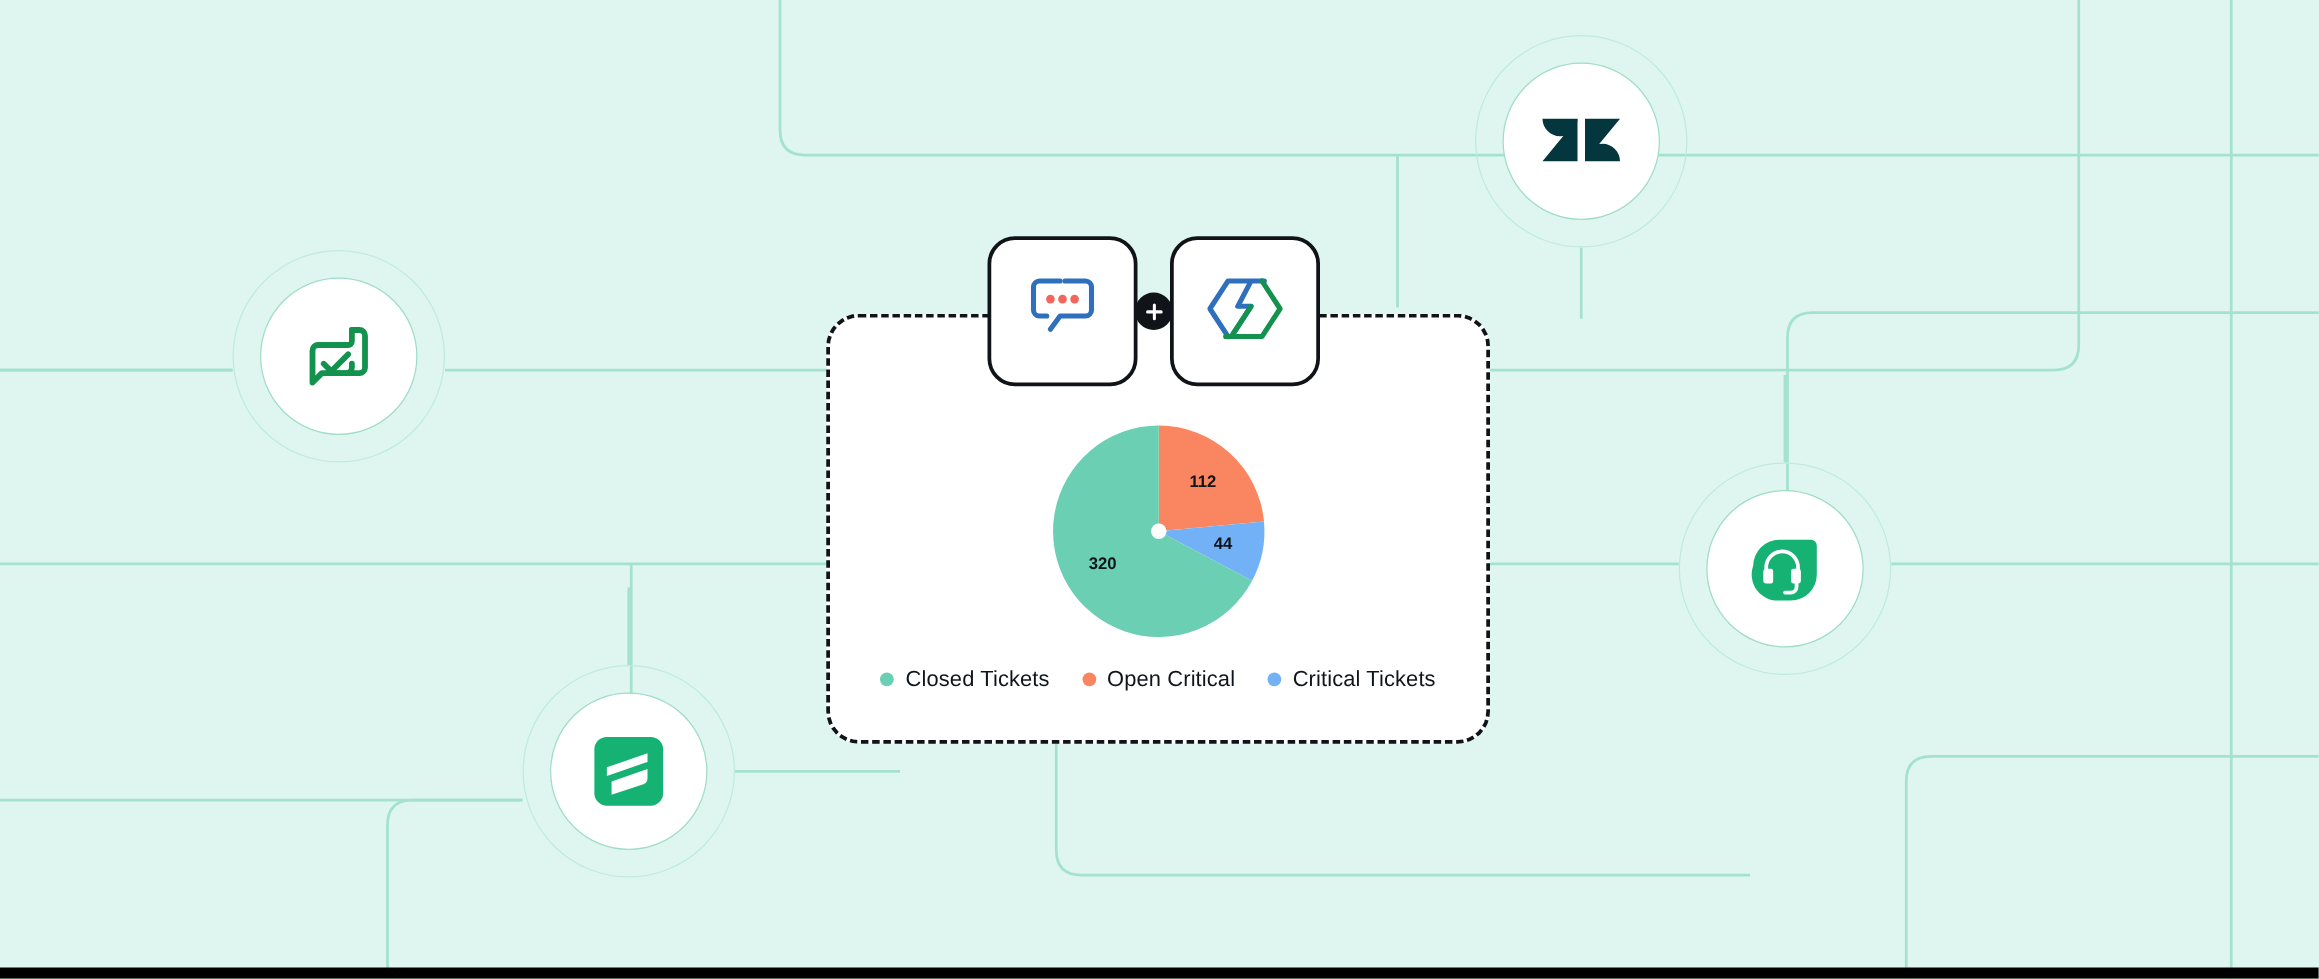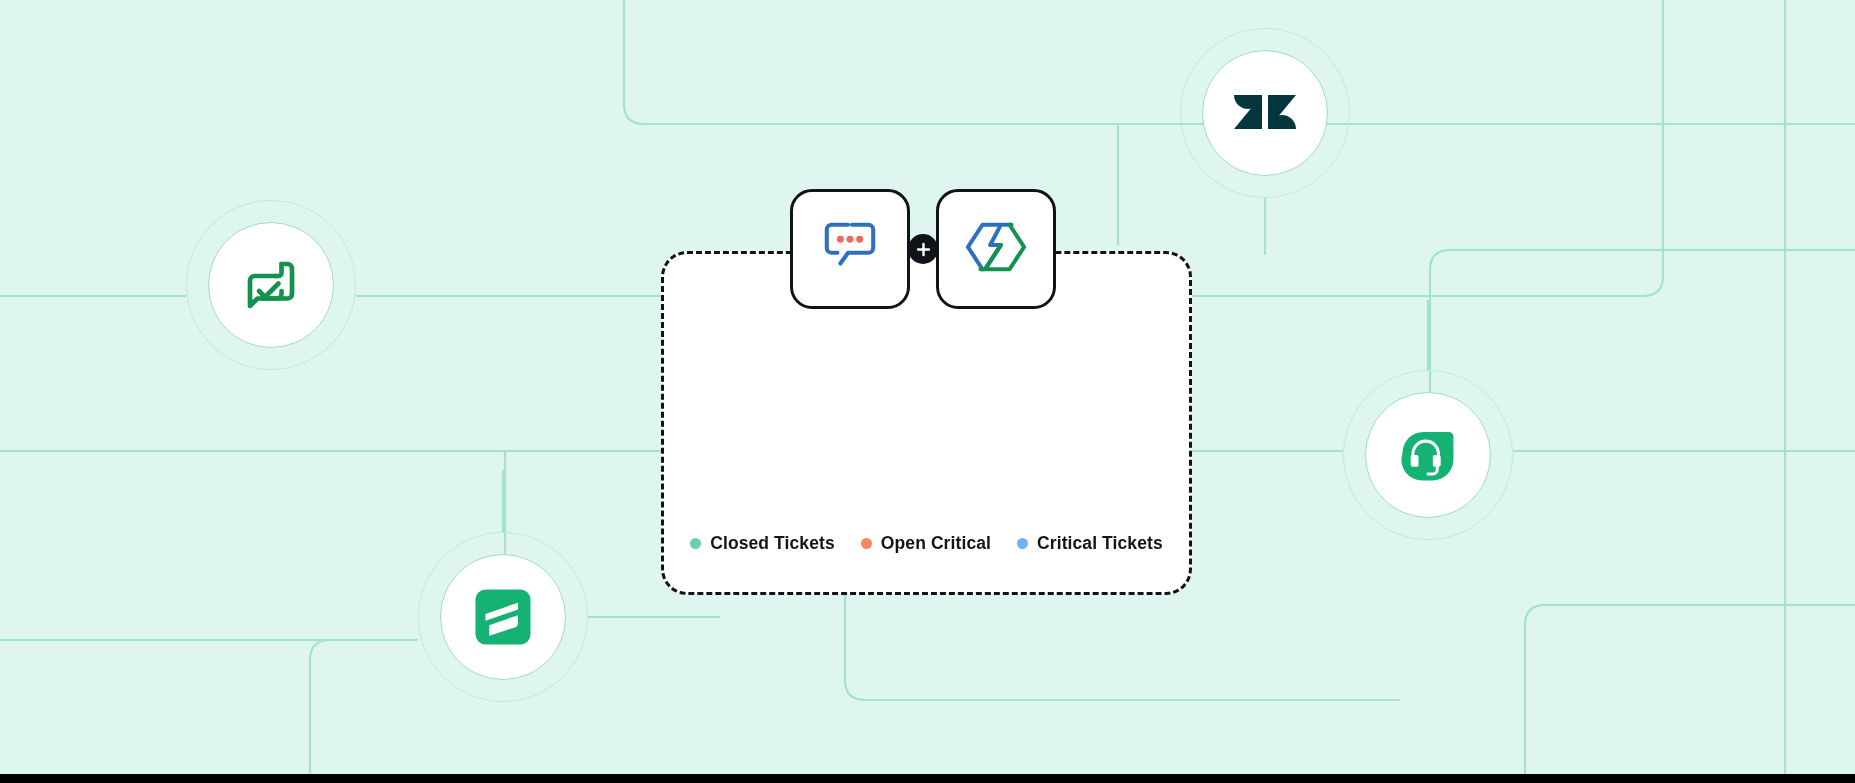--- a/index.html
+++ b/index.html
@@ -72,21 +72,21 @@
     font-size:15px; font-weight:700; fill:#111418;
   }
 
   
   #legend {
     position:absolute; left:0; right:0; bottom:38px;
     display:flex; align-items:center; justify-content:center; gap:26px;
   }
   .legend-item { display:flex; align-items:center; gap:9px; }
   .legend-dot { width:11px; height:11px; border-radius:50%; flex:none; }
-  .legend-label { font-size:17.5px; font-weight:700; color:#10151B; letter-spacing:.1px; white-space:nowrap; }
+  .legend-label { font-size:17.5px; font-weight:400; color:#10151B; letter-spacing:.1px; white-space:nowrap; }
 
   
   #bottom-bar { position:absolute; left:0; bottom:0; width:1855px; height:9px; background:#000000; z-index:20; }
 </style>
 </head>
 <body>
 
 <div id="stage">
 
   <svg id="bg-lines" viewBox="0 0 1855 783">
@@ -175,20 +175,36 @@
       <svg width="60" height="60" viewBox="0 0 48 48">
         <rect x="2" y="2" width="44" height="44" rx="8" fill="#16B274"></rect>
         <path d="M10 21.5 L36 12.5 v5.5 L10 27 z" fill="#FFFFFF"></path>
         <path d="M13 30.5 L36 22.5 v6 a4 4 0 0 1-2.6 3.8 L13 39 z" fill="#FFFFFF"></path>
       </svg>
     </span>
   </div>
 
   <div id="ticket-card">
 
+    <div id="pie-wrap">
+      <svg id="pie-svg" width="178" height="178" viewBox="0 0 200 200">
+
+        <g id="pie-slices">
+            <path d="M 100 100 L 100 5 A 95 95 0 0 1 194.59474674802829 91.23450585098631 Z" fill="#F98660"></path>
+            <path d="M 100 100 L 194.59474674802829 91.23450585098631 A 95 95 0 0 1 183.8931002896793 144.57519179752128 Z" fill="#72B1F5"></path>
+            <path d="M 100 100 L 183.8931002896793 144.57519179752128 A 95 95 0 1 1 99.99999999999999 5 Z" fill="#6BCFB4"></path>
+          </g>
+        <circle cx="100" cy="100" r="7" fill="#FFFFFF"></circle>
+        <g id="pie-labels">
+            <text x="139.68067341078222" y="56.47237477570318" text-anchor="middle" dominant-baseline="middle" class="pie-label">112</text>
+            <text x="157.7492145790956" y="111.58612167628038" text-anchor="middle" dominant-baseline="middle" class="pie-label">44</text>
+            <text x="49.517295763490026" y="130.34314705117217" text-anchor="middle" dominant-baseline="middle" class="pie-label">320</text>
+          </g>
+      </svg>
+    </div>
 
     <div id="legend">
       <div class="legend-item">
         <span class="legend-dot" style="background:#6BCFB4"></span>
         <span class="legend-label">Closed Tickets</span>
       </div>
       <div class="legend-item">
         <span class="legend-dot" style="background:#F98660"></span>
         <span class="legend-label">Open Critical</span>
       </div>

